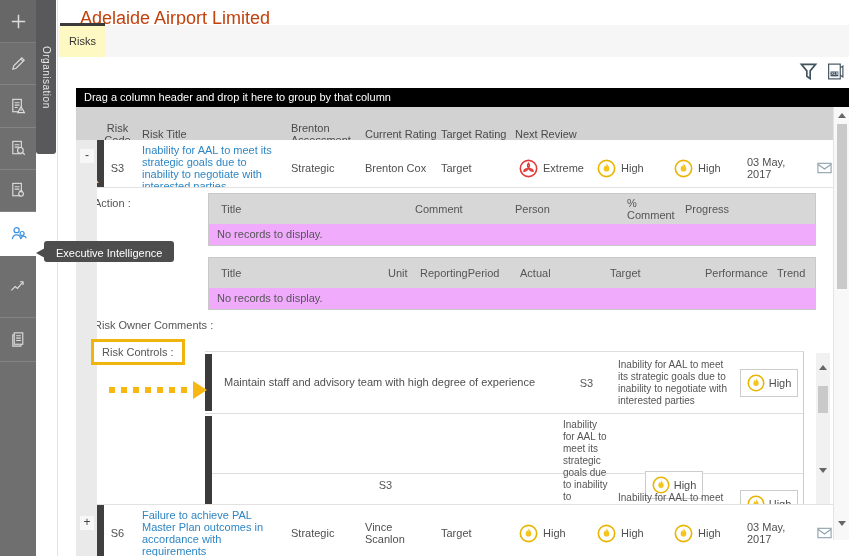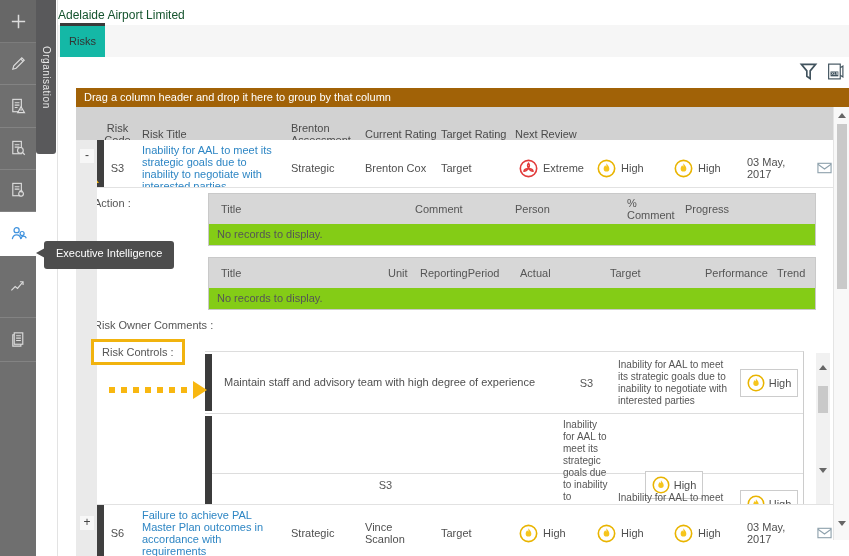--- a/index.html
+++ b/index.html
@@ -14,34 +14,34 @@
   .sb-h42{height:42px;}
   .sb-h43{height:43px;}
   .sb-active{height:44px;background:#ffffff;color:#4193de;}
   .sb-trend{height:62px;}
   .sb-doc2{height:44px;}
   
   .org-tab{position:absolute;left:36px;top:0;width:20px;height:154px;background:#59595b;z-index:5;
            border-radius:0 0 3px 3px;display:flex;align-items:center;justify-content:center;cursor:pointer;}
   .org-tab span{writing-mode:vertical-rl;font-size:10px;color:#e8e8e8;letter-spacing:.5px;}
   
-  .tooltip{position:absolute;left:44px;top:241px;height:28px;background:#4d4d4d;color:#fff;
+  .tooltip{position:absolute;left:44px;top:241px;height:21px;background:#4d4d4d;color:#fff;
            font-size:11px;line-height:24px;padding:0 12px;border-radius:3px;z-index:9;white-space:nowrap;}
   .tooltip .tt-arrow{position:absolute;left:-8px;top:7px;width:0;height:0;
            border-top:5px solid transparent;border-bottom:5px solid transparent;border-right:9px solid #4d4d4d;}
   
   .content{position:absolute;left:57px;top:0;width:792px;height:556px;background:#fff;border-left:1px solid #e3e3e3;}
-  .faint-title{position:absolute;left:0;top:8px;font-size:12px;color:#14532d;}
+  .faint-title{position:absolute;left:22px;top:8px;font-size:18px;color:#c2410c;}
   .tabstrip{position:absolute;left:0;top:25px;right:0;height:32px;background:#f6f6f6;}
-  .tab-active{position:absolute;left:2px;top:-2px;width:45px;height:34px;background:#14b8a6;
+  .tab-active{position:absolute;left:2px;top:-2px;width:45px;height:34px;background:#fef9c3;
               border-top:3px solid #3a3a3a;font-size:11px;color:#333;text-align:center;padding-top:9px;cursor:pointer;}
   .toolbar-icons{position:absolute;top:62px;right:4px;display:flex;gap:8px;z-index:2;}
   .toolbar-icons svg{width:19px;height:19px;cursor:pointer;}
   
-  .drag-bar{position:absolute;left:18px;top:88px;width:774px;height:19px;background:#a16207;color:#fff;
+  .drag-bar{position:absolute;left:18px;top:88px;width:774px;height:19px;background:#000000;color:#fff;
             font-size:11px;line-height:19px;padding-left:8px;}
   .cols{display:grid;grid-template-columns:21px 41px 149px 74px 76px 74px 78px 77px 77px 70px 1fr;}
   .header-row{position:absolute;left:18px;top:107px;width:758px;height:33px;background:#d2d2d2;
               font-size:11px;color:#4a4a4a;}
   .hc{padding:15px 4px;display:flex;align-items:center;line-height:12px;cursor:pointer;}
   .hc.center{justify-content:center;text-align:center;}
   .hc.nowrap{white-space:nowrap;}
   .grid-row{position:absolute;left:18px;width:758px;background:#fff;font-size:11px;color:#4f4f4f;}
   .row-s3{top:140px;height:47px;}
   .row-s6{top:505px;height:51px;overflow:hidden;}
@@ -60,21 +60,21 @@
   .exp-plus{left:22px;top:516px;}
   
   .detail{position:absolute;left:18px;top:187px;width:758px;height:318px;background:#fff;
           border-top:1px solid #e2e2e2;border-bottom:1px solid #e2e2e2;overflow:hidden;font-size:11px;}
   .dlabel{position:absolute;color:#555;}
   .sub-table{position:absolute;left:132px;width:608px;border:1px solid #c9c9c9;background:#fff;}
   .sub-head{background:#d7d7d7;color:#555;height:30px;display:grid;align-items:center;line-height:12px;}
   .t1 .sub-head{grid-template-columns:194px 100px 112px 58px 60px 1fr;}
   .t2 .sub-head{grid-template-columns:167px 32px 100px 90px 95px 72px 1fr;}
   .sub-head div{padding-left:12px;cursor:pointer;}
-  .sub-empty{height:21px;line-height:21px;padding-left:8px;color:#555;background:#84cc16;}
+  .sub-empty{height:21px;line-height:21px;padding-left:8px;color:#555;background:#f0abfc;}
   .rc-box{position:absolute;left:15px;top:151px;border:3px solid #f1b30e;background:#fff;padding:4px 8px;color:#555;z-index:2;}
   
   .controls{position:absolute;left:129px;top:163px;width:599px;border-top:1px solid #ddd;border-right:1px solid #ccc;}
   .ctrl-row{position:relative;display:grid;grid-template-columns:7px 347px 55px 120px 70px;
             border-bottom:1px solid #ddd;align-items:center;cursor:pointer;}
   .ctrl-bar{background:#3b3b3b;height:calc(100% - 4px);margin:2px 0;}
   .ctrl-title{padding:6px 6px 6px 12px;line-height:13px;color:#4f4f4f;}
   .ctrl-code{text-align:center;color:#555;}
   .ctrl-risk{font-size:10px;line-height:12px;color:#555;padding:5px 4px;}
   .ctrl-rating{display:flex;justify-content:center;}

